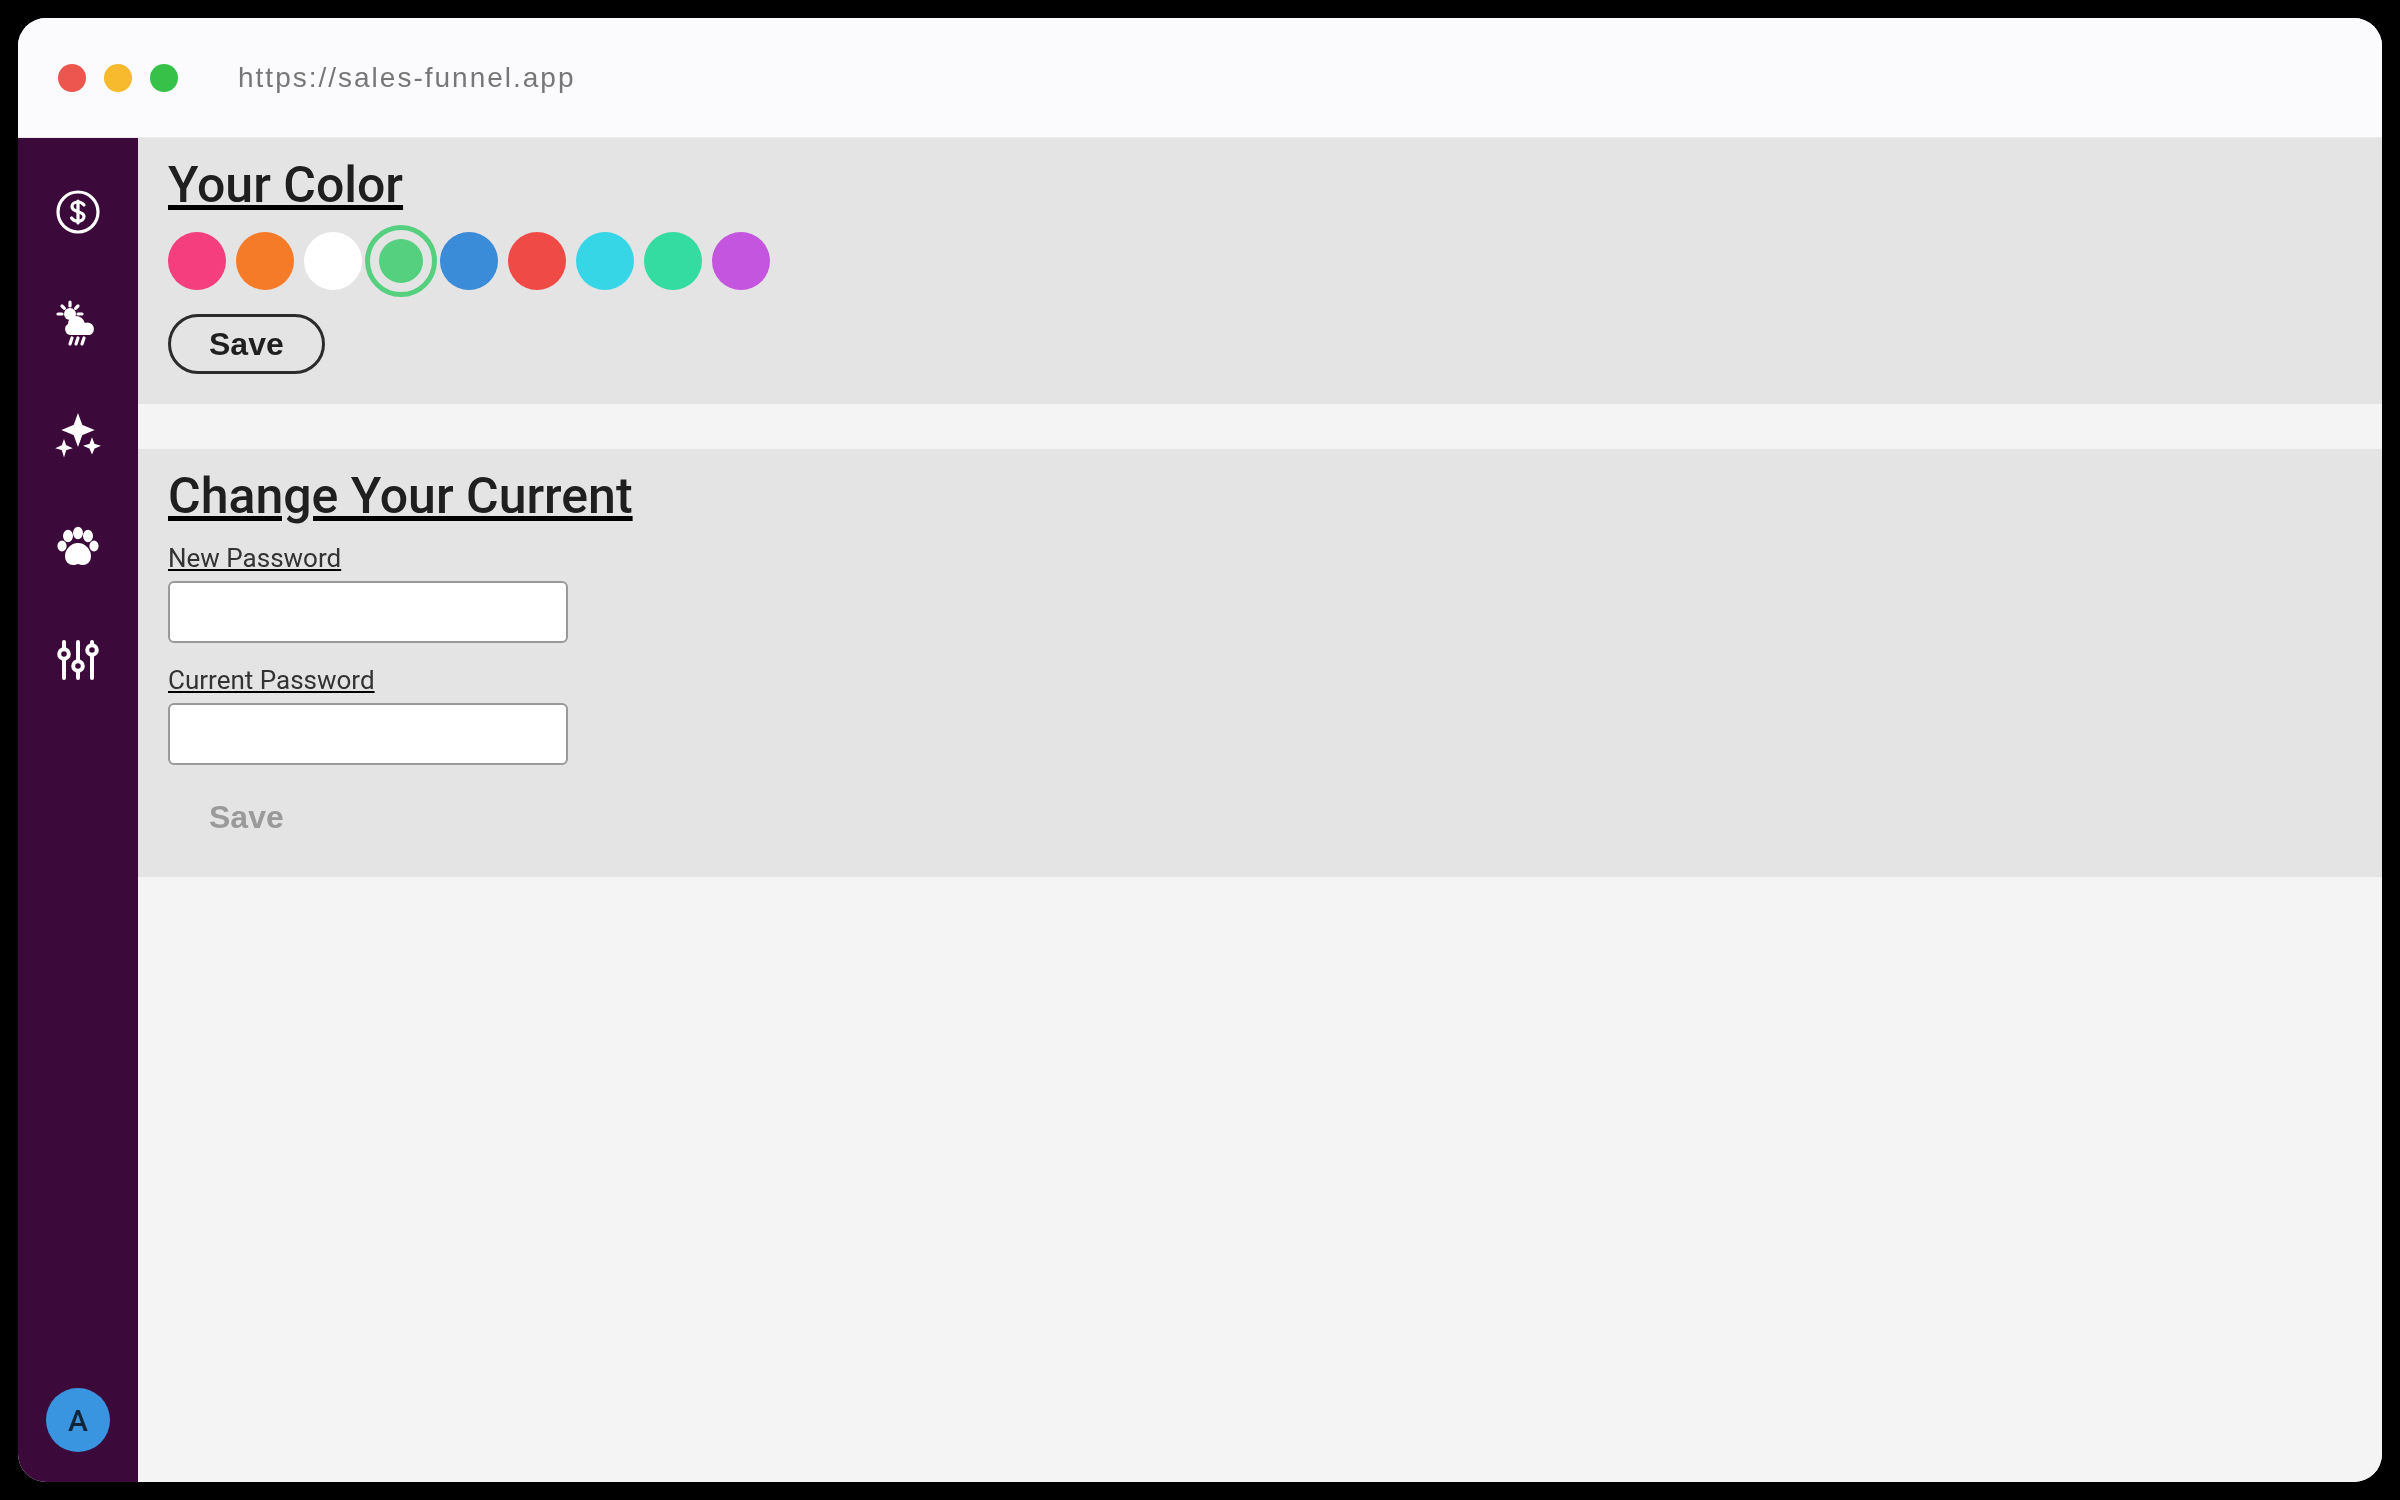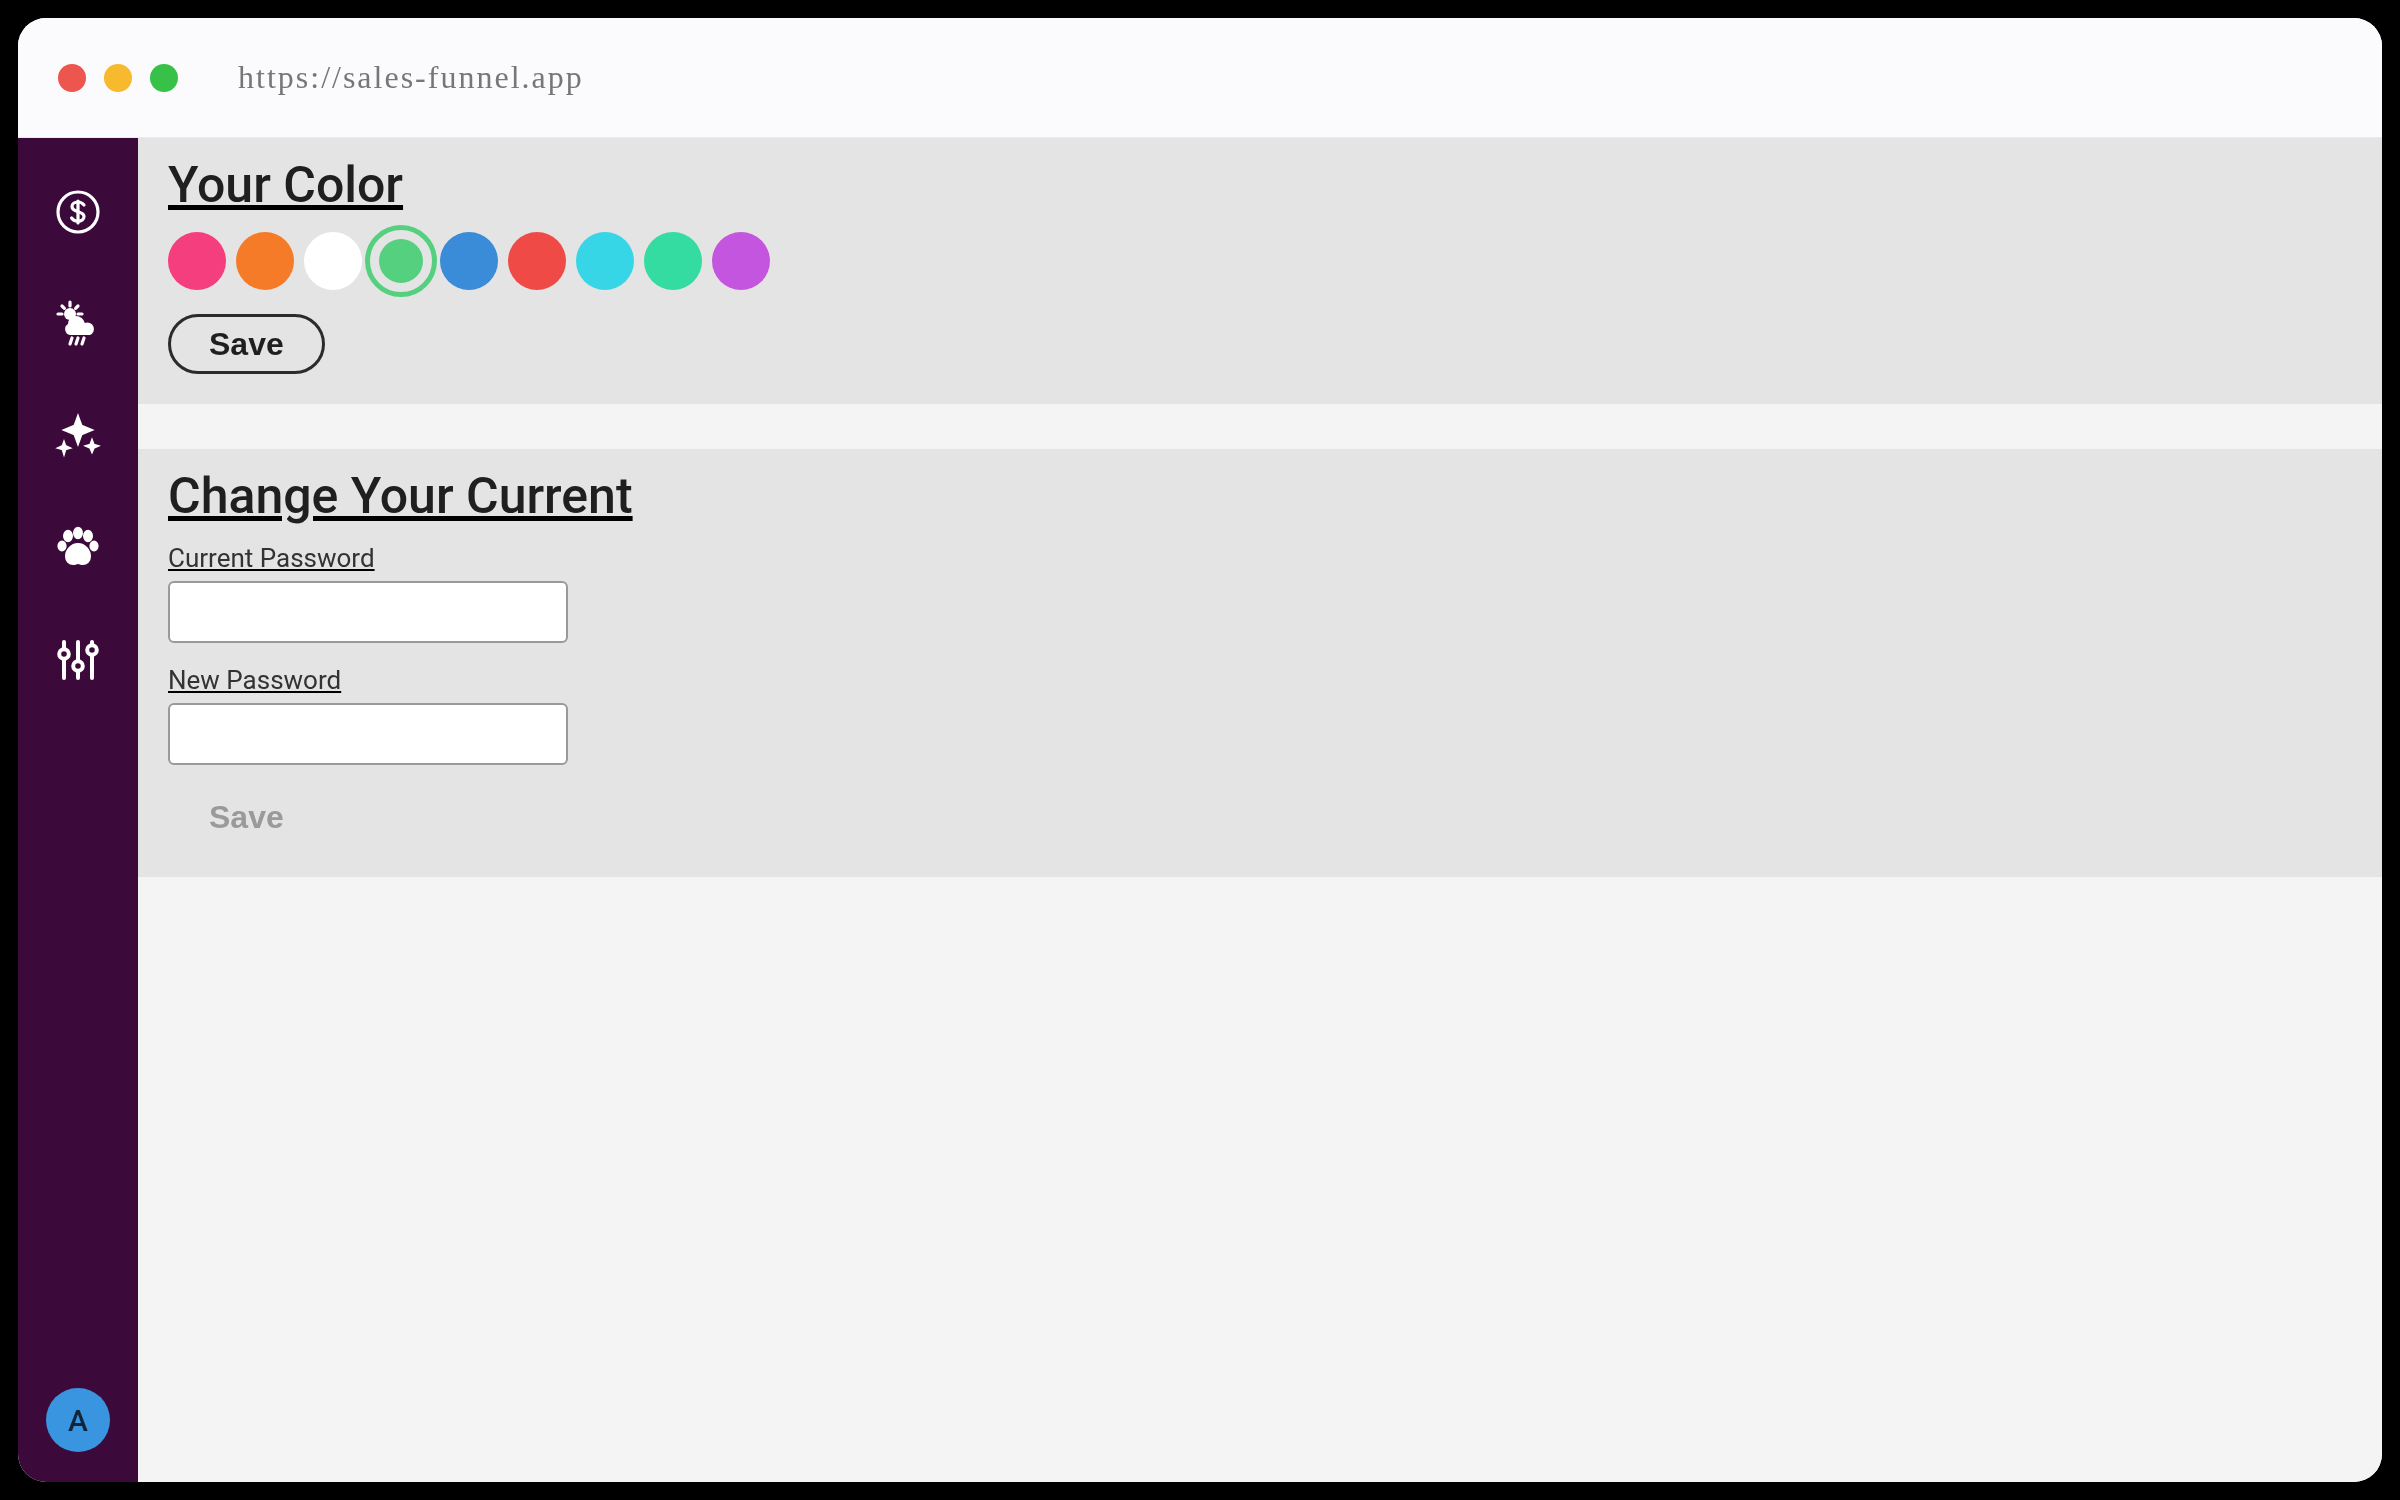--- a/index.html
+++ b/index.html
@@ -30,22 +30,22 @@
     padding-left: 40px;
     gap: 60px;
     flex: 0 0 auto;
   }
   .traffic-lights { display: flex; gap: 18px; align-items: center; }
   .tl { width: 28px; height: 28px; border-radius: 50%; }
   .tl-red    { background: #ec564f; }
   .tl-yellow { background: #f7b92d; }
   .tl-green  { background: #38c148; }
   .url-text {
-    font-family: Liberation Serif, serif;
-    font-size: 32px;
+    font-family: Liberation Sans, sans-serif;
+    font-size: 28px;
     letter-spacing: 2px;
     color: #777;
   }
 
   .app-body { flex: 1 1 auto; display: flex; min-height: 0; }
 
   
   .sidebar {
     width: 120px;
     background: #3c0a3a; 
@@ -266,27 +266,27 @@
               <div class="swatch-inner"></div>
             </div>
           </div>
         <button class="btn">Save</button>
       </section>
 
       <section class="panel">
         <h2>Change Your Current</h2>
 
         <div class="field-group">
+          <label class="field-label">New Password</label>
+          <input type="password" class="text-input" value="" style="">
+        </div>
+
+        <div class="field-group">
           <label class="field-label">Current Password</label>
           <input type="password" class="text-input" value="" style="">
         </div>
 
-        <div class="field-group">
-          <label class="field-label">New Password</label>
-          <input type="password" class="text-input" value="" style="">
-        </div>
-
         <button class="btn disabled" id="pw-save">Save</button>
       </section>
 
     </main>
   </div>
 </div>
 
 </body></html>

